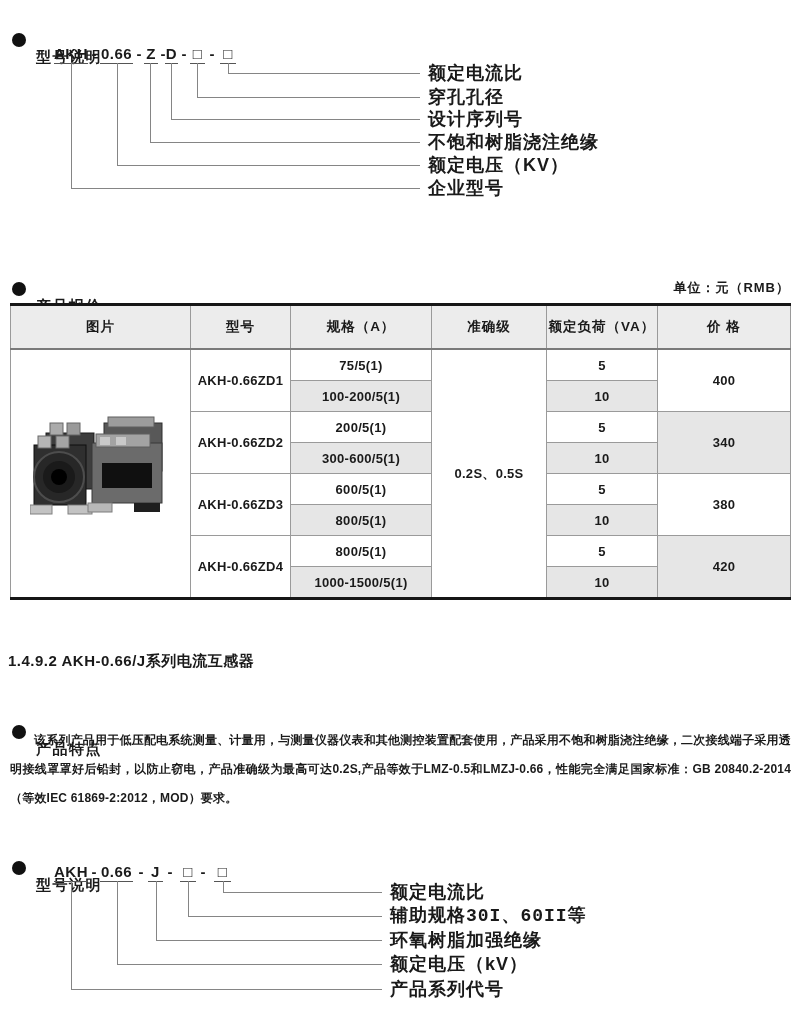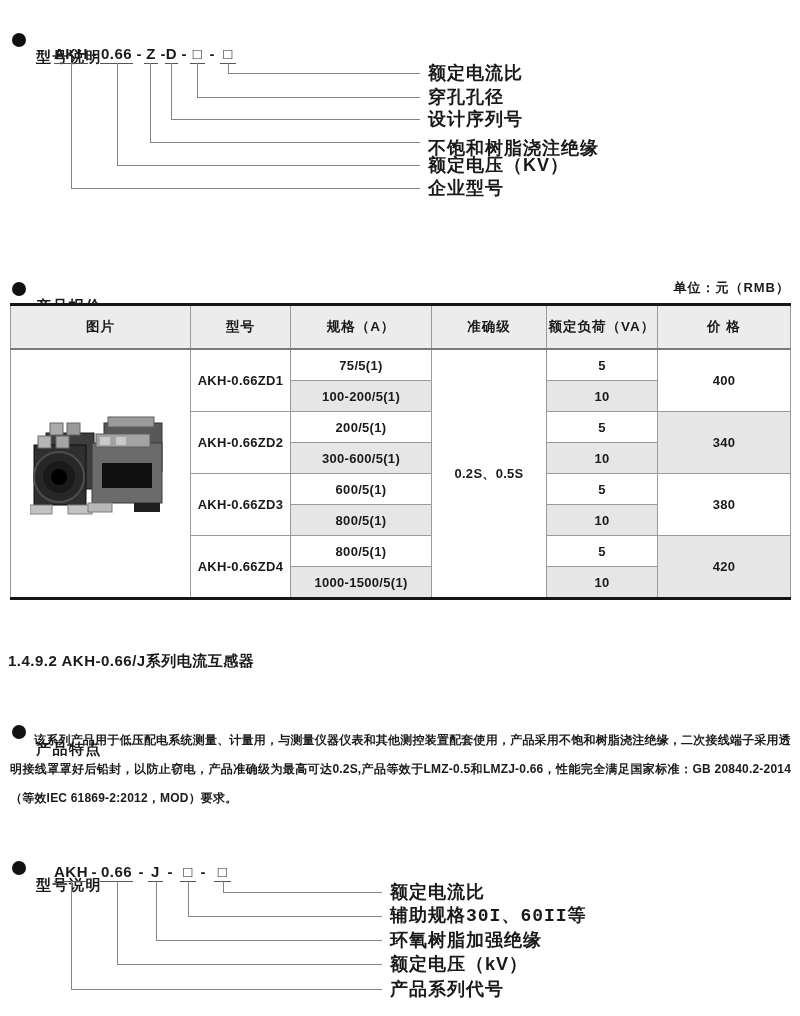--- a/index.html
+++ b/index.html
@@ -69,21 +69,21 @@
     <i class="vl" style="left:150px;top:63px;height:79px;"></i>
     <i class="hl" style="left:150px;top:142px;width:270px;"></i>
     <i class="vl" style="left:117px;top:63px;height:102px;"></i>
     <i class="hl" style="left:117px;top:165px;width:303px;"></i>
     <i class="vl" style="left:71px;top:63px;height:125px;"></i>
     <i class="hl" style="left:71px;top:188px;width:349px;"></i>
 
     <span class="dlabel" style="left:428px;top:65px;">额定电流比</span>
     <span class="dlabel" style="left:428px;top:89px;">穿孔孔径</span>
     <span class="dlabel" style="left:428px;top:111px;">设计序列号</span>
-    <span class="dlabel" style="left:428px;top:134px;margin-top:6px;">不饱和树脂浇注绝缘</span>
+    <span class="dlabel" style="left:428px;top:134px;">不饱和树脂浇注绝缘</span>
     <span class="dlabel" style="left:428px;top:157px;">额定电压（KV）</span>
     <span class="dlabel" style="left:428px;top:180px;">企业型号</span>
   </div>
 
   <div class="sec" style="left:12px;top:262px;">
     <span class="bullet"></span>
     <span class="sec-title">产品报价</span>
   </div>
 
   <div class="unit-note">单位：元（RMB）</div>

